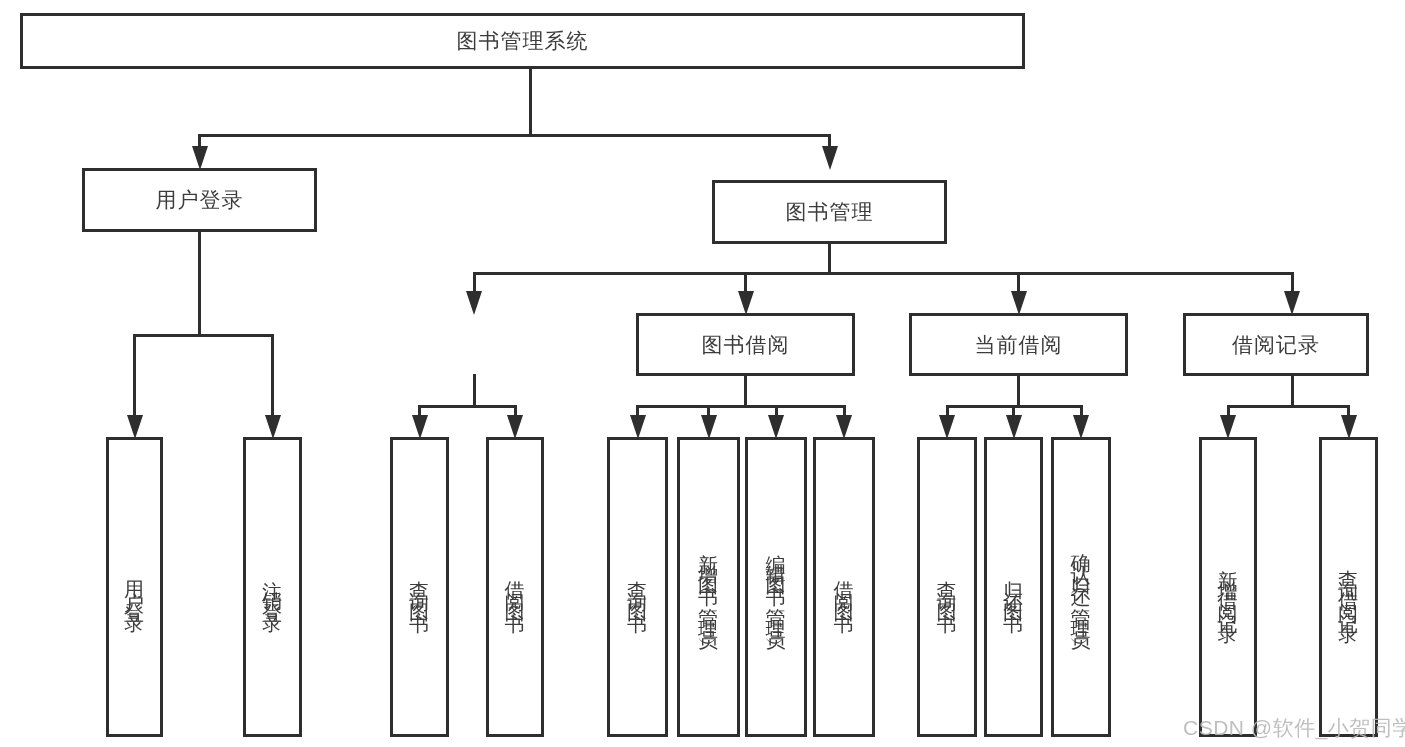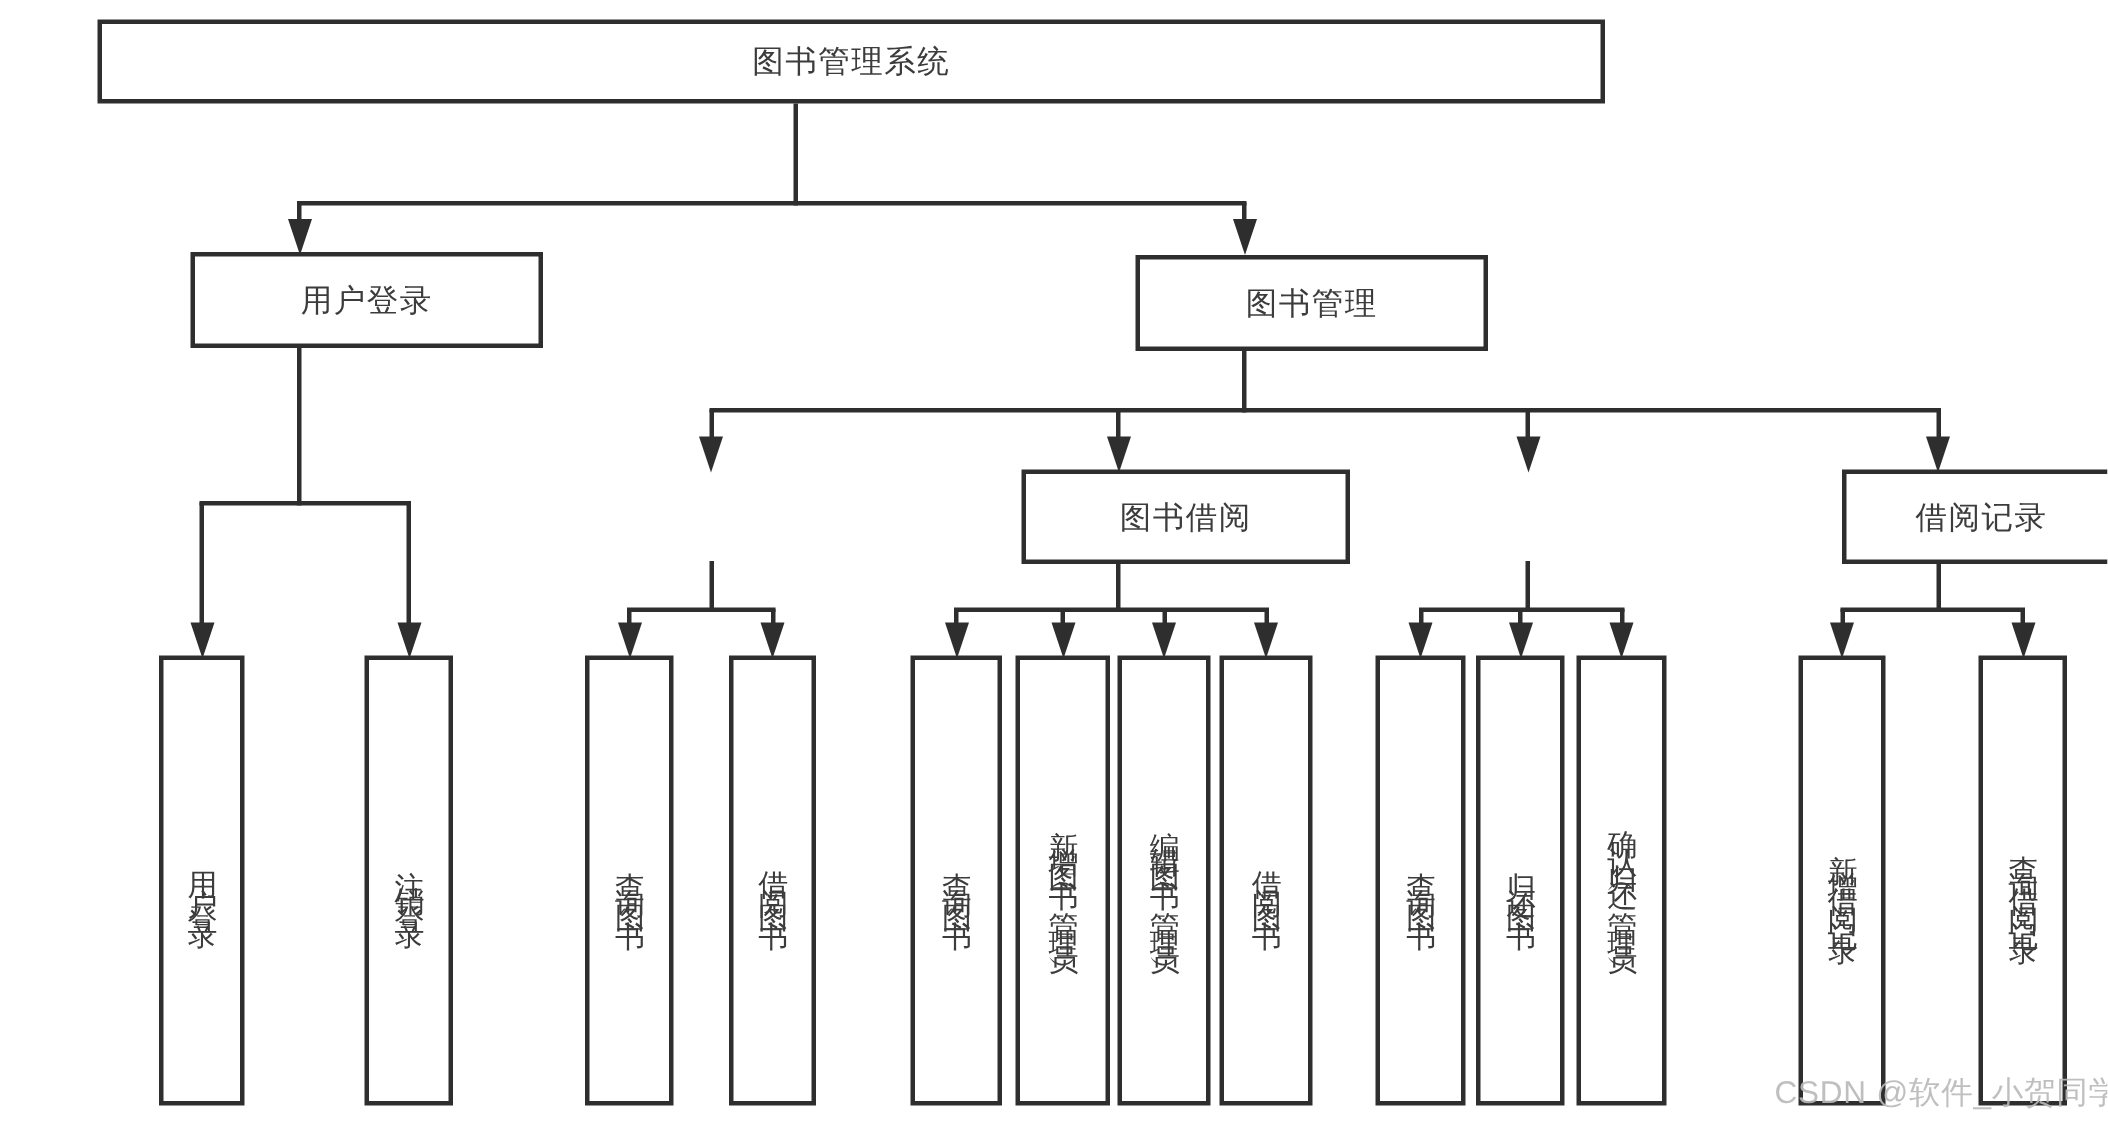--- a/index.html
+++ b/index.html
@@ -5,21 +5,21 @@
   html,body{margin:0;padding:0;background:#ffffff;}
   .stage{
     position:relative;width:1405px;height:747px;background:#ffffff;
     font-family:"Liberation Sans","DejaVu Sans",sans-serif;overflow:hidden;
   }
   .box{
     position:absolute;box-sizing:border-box;background:#ffffff;
     border:3px solid #2e2e2e;display:flex;align-items:center;justify-content:center;
     color:#3c3c3c;font-size:21px;z-index:2;
   }
-  .box.h{letter-spacing:1px;margin-left:45px;}
+  .box.h{letter-spacing:1px;}
   .box.v{
     writing-mode:vertical-rl;text-orientation:mixed;letter-spacing:11px;
     font-size:20px;line-height:1;
   }
   .box .lbl{white-space:nowrap;}
   .line{position:absolute;background:#2e2e2e;z-index:1;}
   .arrow{
     position:absolute;width:0;height:0;z-index:3;
     border-left:8px solid transparent;border-right:8px solid transparent;
     border-top:24px solid #2e2e2e;
@@ -33,25 +33,28 @@
 <body>
 
 <div class="stage">
   <div class="watermark" style="left: 1183px; top: 714px; color: rgb(185, 185, 185);">CSDN @软件_小贺同学</div>
 <div class="box h" style="left: 20px; top: 13px; width: 1005px; height: 56px;">
       <span class="lbl">图书管理系统</span>
     </div>
     <div class="box h" style="left: 82px; top: 168px; width: 235px; height: 64px;">
       <span class="lbl">用户登录</span>
     </div>
-    <div class="box h" style="left: 712px; top: 170px; width: 235px; height: 64px;">
+    <div class="box h" style="left: 712px; top: 180px; width: 235px; height: 64px;">
       <span class="lbl">图书管理</span>
     </div>
     <div class="box h" style="left: 636px; top: 313px; width: 219px; height: 63px;">
       <span class="lbl">图书借阅</span>
+    </div>
+    <div class="box h" style="left: 909px; top: 313px; width: 219px; height: 63px;">
+      <span class="lbl">当前借阅</span>
     </div>
     <div class="box h" style="left: 1183px; top: 313px; width: 186px; height: 63px;">
       <span class="lbl">借阅记录</span>
     </div>
     <div class="box v" style="left: 106px; top: 437px; width: 57px; height: 300px;">
       <span class="lbl">用户登录</span>
     </div>
     <div class="box v" style="left: 243px; top: 437px; width: 59px; height: 300px;">
       <span class="lbl">注销登录</span>
     </div>

